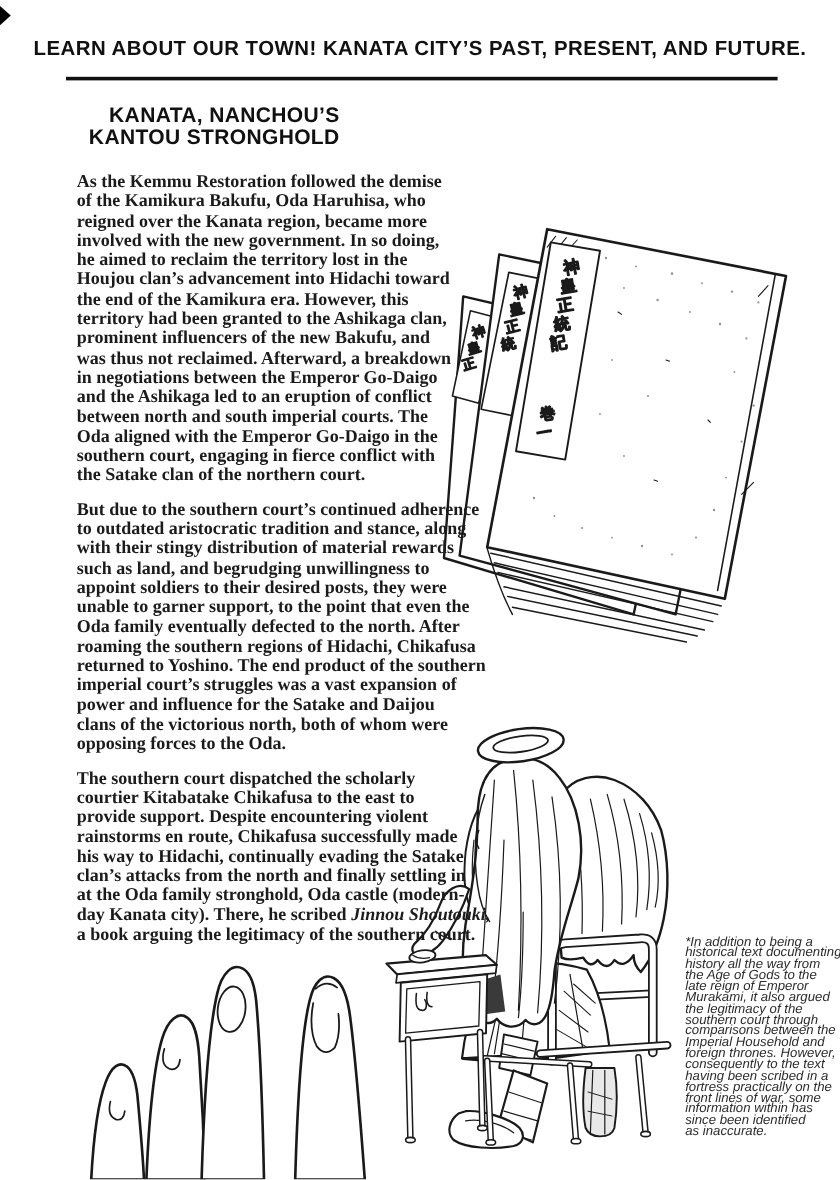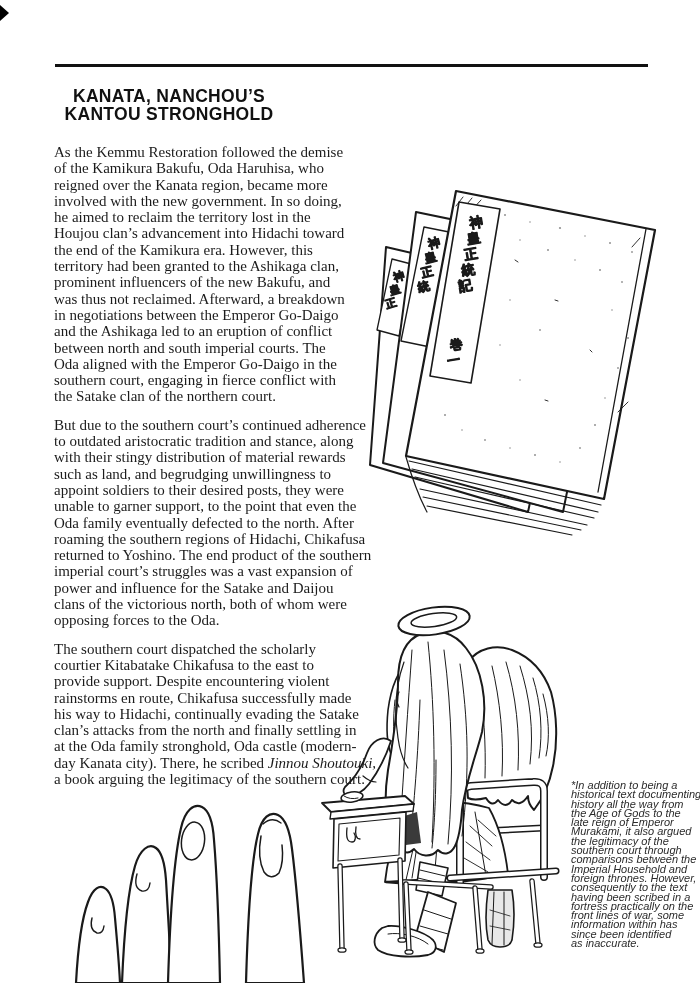--- a/index.html
+++ b/index.html
@@ -6,24 +6,24 @@
   body{width:700px;height:983px;position:relative;overflow:hidden;
        font-family:"Liberation Serif",serif;color:#1b1b1b;}
   .page{position:absolute;inset:0;}
   .corner-mark{position:absolute;top:5px;left:0;width:0;height:0;
     border-top:8px solid transparent;border-bottom:8px solid transparent;
     border-left:9px solid #000;}
   .header{position:absolute;top:31px;left:0;width:700px;text-align:center;
     font-family:"Liberation Sans",sans-serif;font-weight:bold;font-size:17px;
     letter-spacing:.4px;white-space:pre;color:#111;}
   .rule{position:absolute;top:64px;left:55px;width:593px;height:3px;background:#111;}
-  .title{position:absolute;top:88px;left:55px;width:228px;text-align:center;
+  .title{position:absolute;top:88px;left:55px;width:228px;text-align:right;
     font-family:"Liberation Sans",sans-serif;font-weight:bold;font-size:17.5px;
     line-height:17.5px;letter-spacing:.3px;white-space:pre-line;color:#111;}
-  .body-text{position:absolute;top:144px;left:54px;z-index:3;}
+  .body-text{position:absolute;top:144px;left:64px;z-index:3;font-weight:bold;}
   .para{font-size:15px;line-height:16.3px;white-space:pre;}
   .para + .para{margin-top:12px;}
   .it{font-style:italic;}
   .footnote{position:absolute;left:571px;top:781px;z-index:3;
     font-family:"Liberation Sans",sans-serif;font-weight:normal;font-style:italic;
     font-size:11px;line-height:9.3px;white-space:pre;color:#2b2b2b;}
   svg.art{position:absolute;top:0;left:0;z-index:1;}
   .ln{stroke:#1a1a1a;fill:none;stroke-linecap:round;stroke-linejoin:round;}
   .tube-o{stroke:#1a1a1a;stroke-width:8;fill:none;stroke-linecap:round;stroke-linejoin:round;}
   .tube-i{stroke:#fff;stroke-width:5;fill:none;stroke-linecap:round;stroke-linejoin:round;}
@@ -32,20 +32,21 @@
   .tube-o3{stroke:#1a1a1a;stroke-width:7;fill:none;stroke-linecap:round;}
   .tube-i3{stroke:#fff;stroke-width:4;fill:none;stroke-linecap:round;}
   .klabel{font-family:"DejaVu Sans",sans-serif;font-weight:600;fill:#1c1c1c;}
 </style>
 </head>
 <body>
 
 <div class="page">
 
   <div class="corner-mark"></div>
+  <div class="header">LEARN ABOUT OUR TOWN! KANATA CITY’S PAST, PRESENT, AND FUTURE.</div>
   <div class="rule"></div>
   <div class="title">KANATA, NANCHOU’S
 KANTOU STRONGHOLD</div>
 
   <div class="body-text">
     <div class="para">As the Kemmu Restoration followed the demise
 of the Kamikura Bakufu, Oda Haruhisa, who
 reigned over the Kanata region, became more
 involved with the new government. In so doing,
 he aimed to reclaim the territory lost in the

